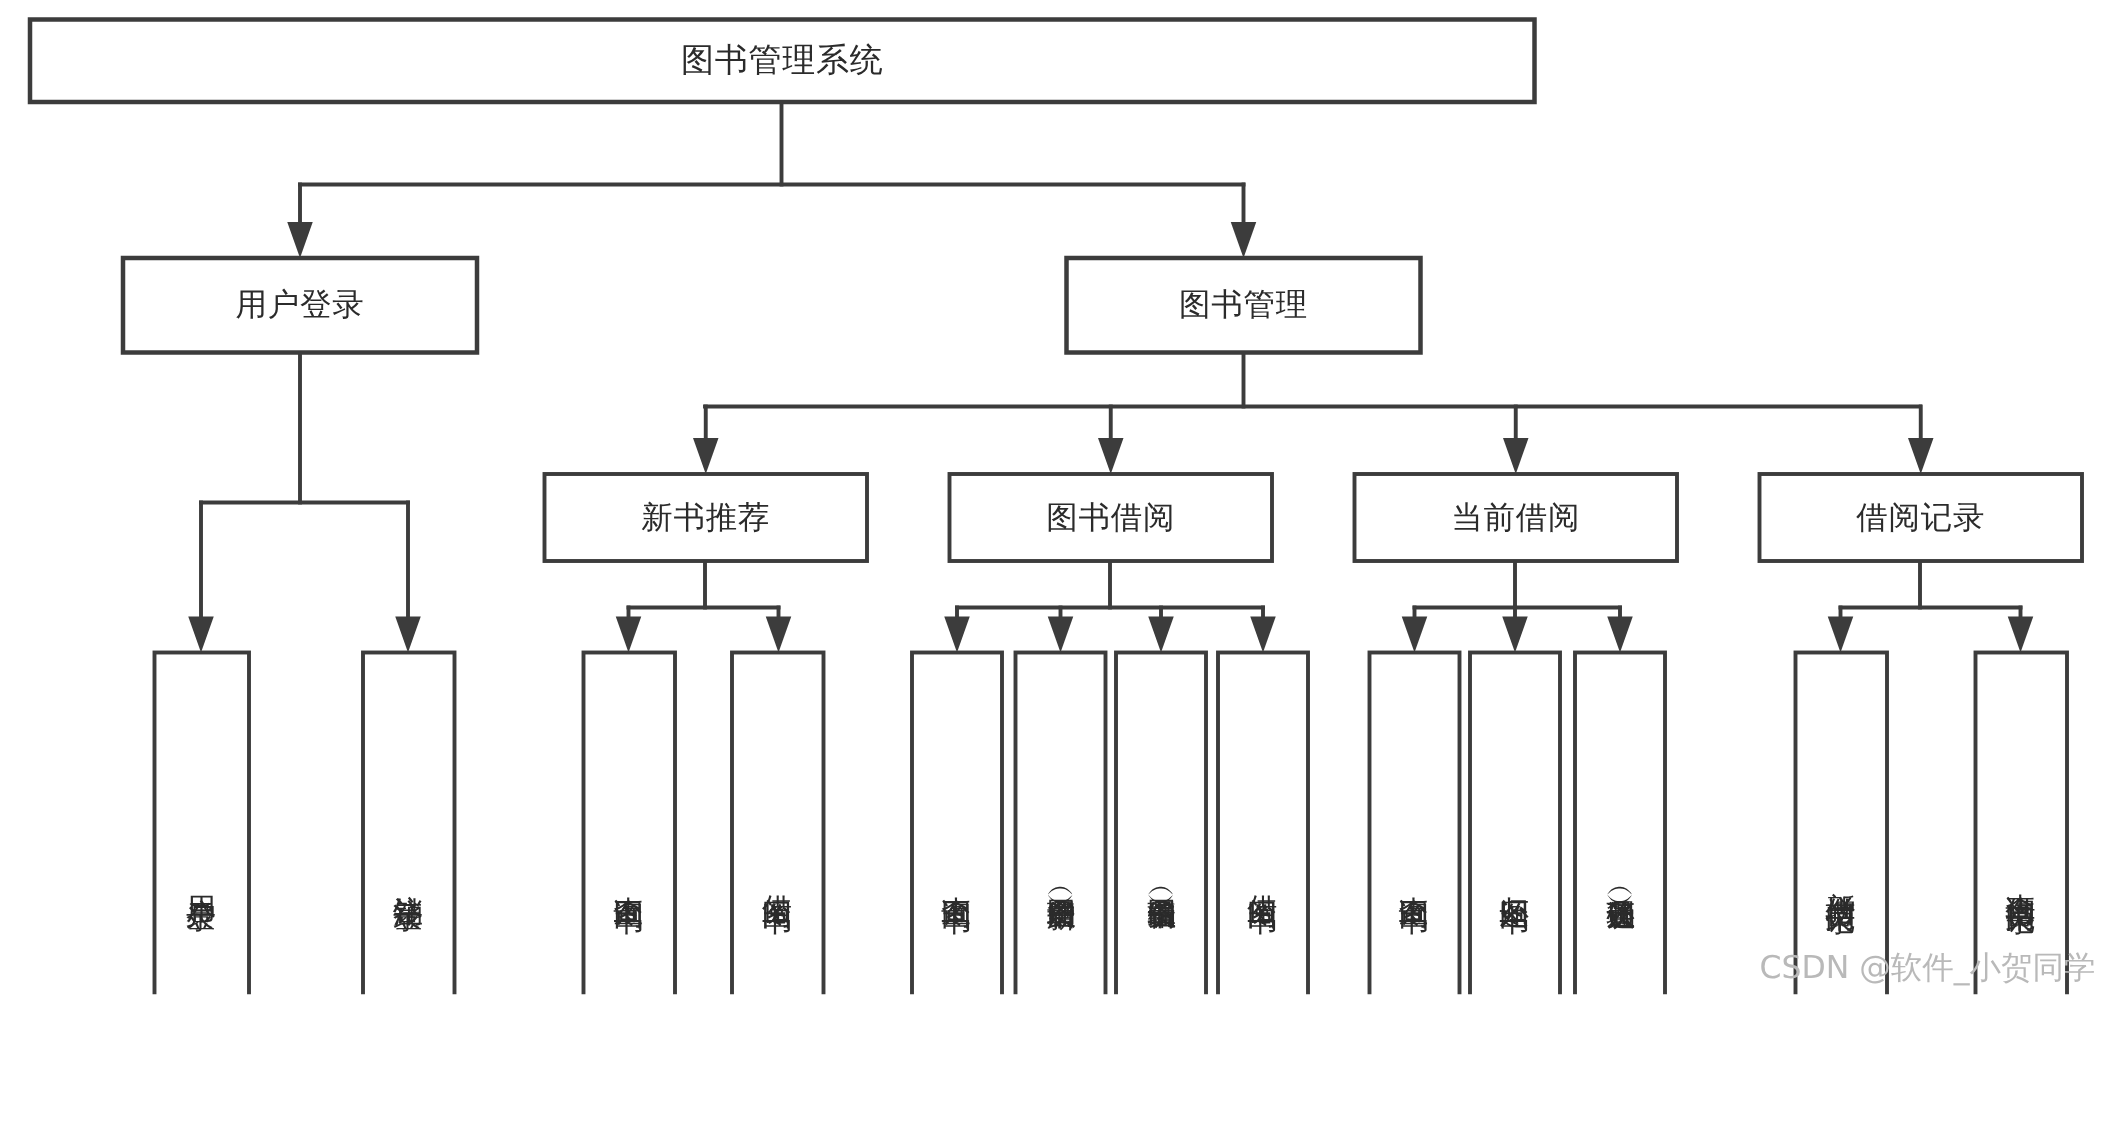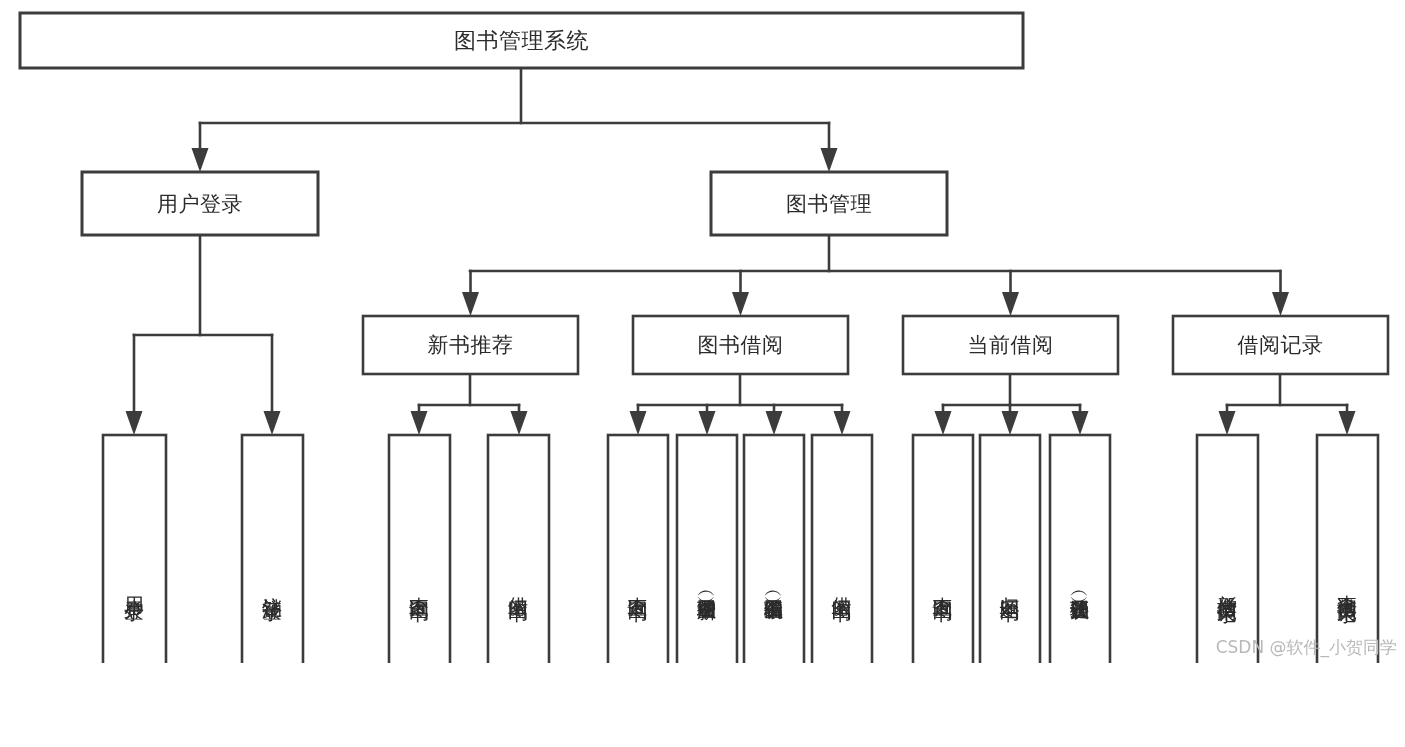--- a/index.html
+++ b/index.html
@@ -74,21 +74,21 @@
   }
   .node-label-v.tight {
     font-size: 19px;
     letter-spacing: 0px;
   }
   .watermark {
     position: absolute;
     right: 8px;
     bottom: 4px;
     font-family: "DejaVu Sans", "Liberation Sans", sans-serif;
-    font-size: 17px;
+    font-size: 21px;
     color: #b9b9b9;
     white-space: nowrap;
     user-select: none;
     margin-left: 20px;
   }
 </style>
 </head>
 <body>
 
 <div id="diagram-root">

